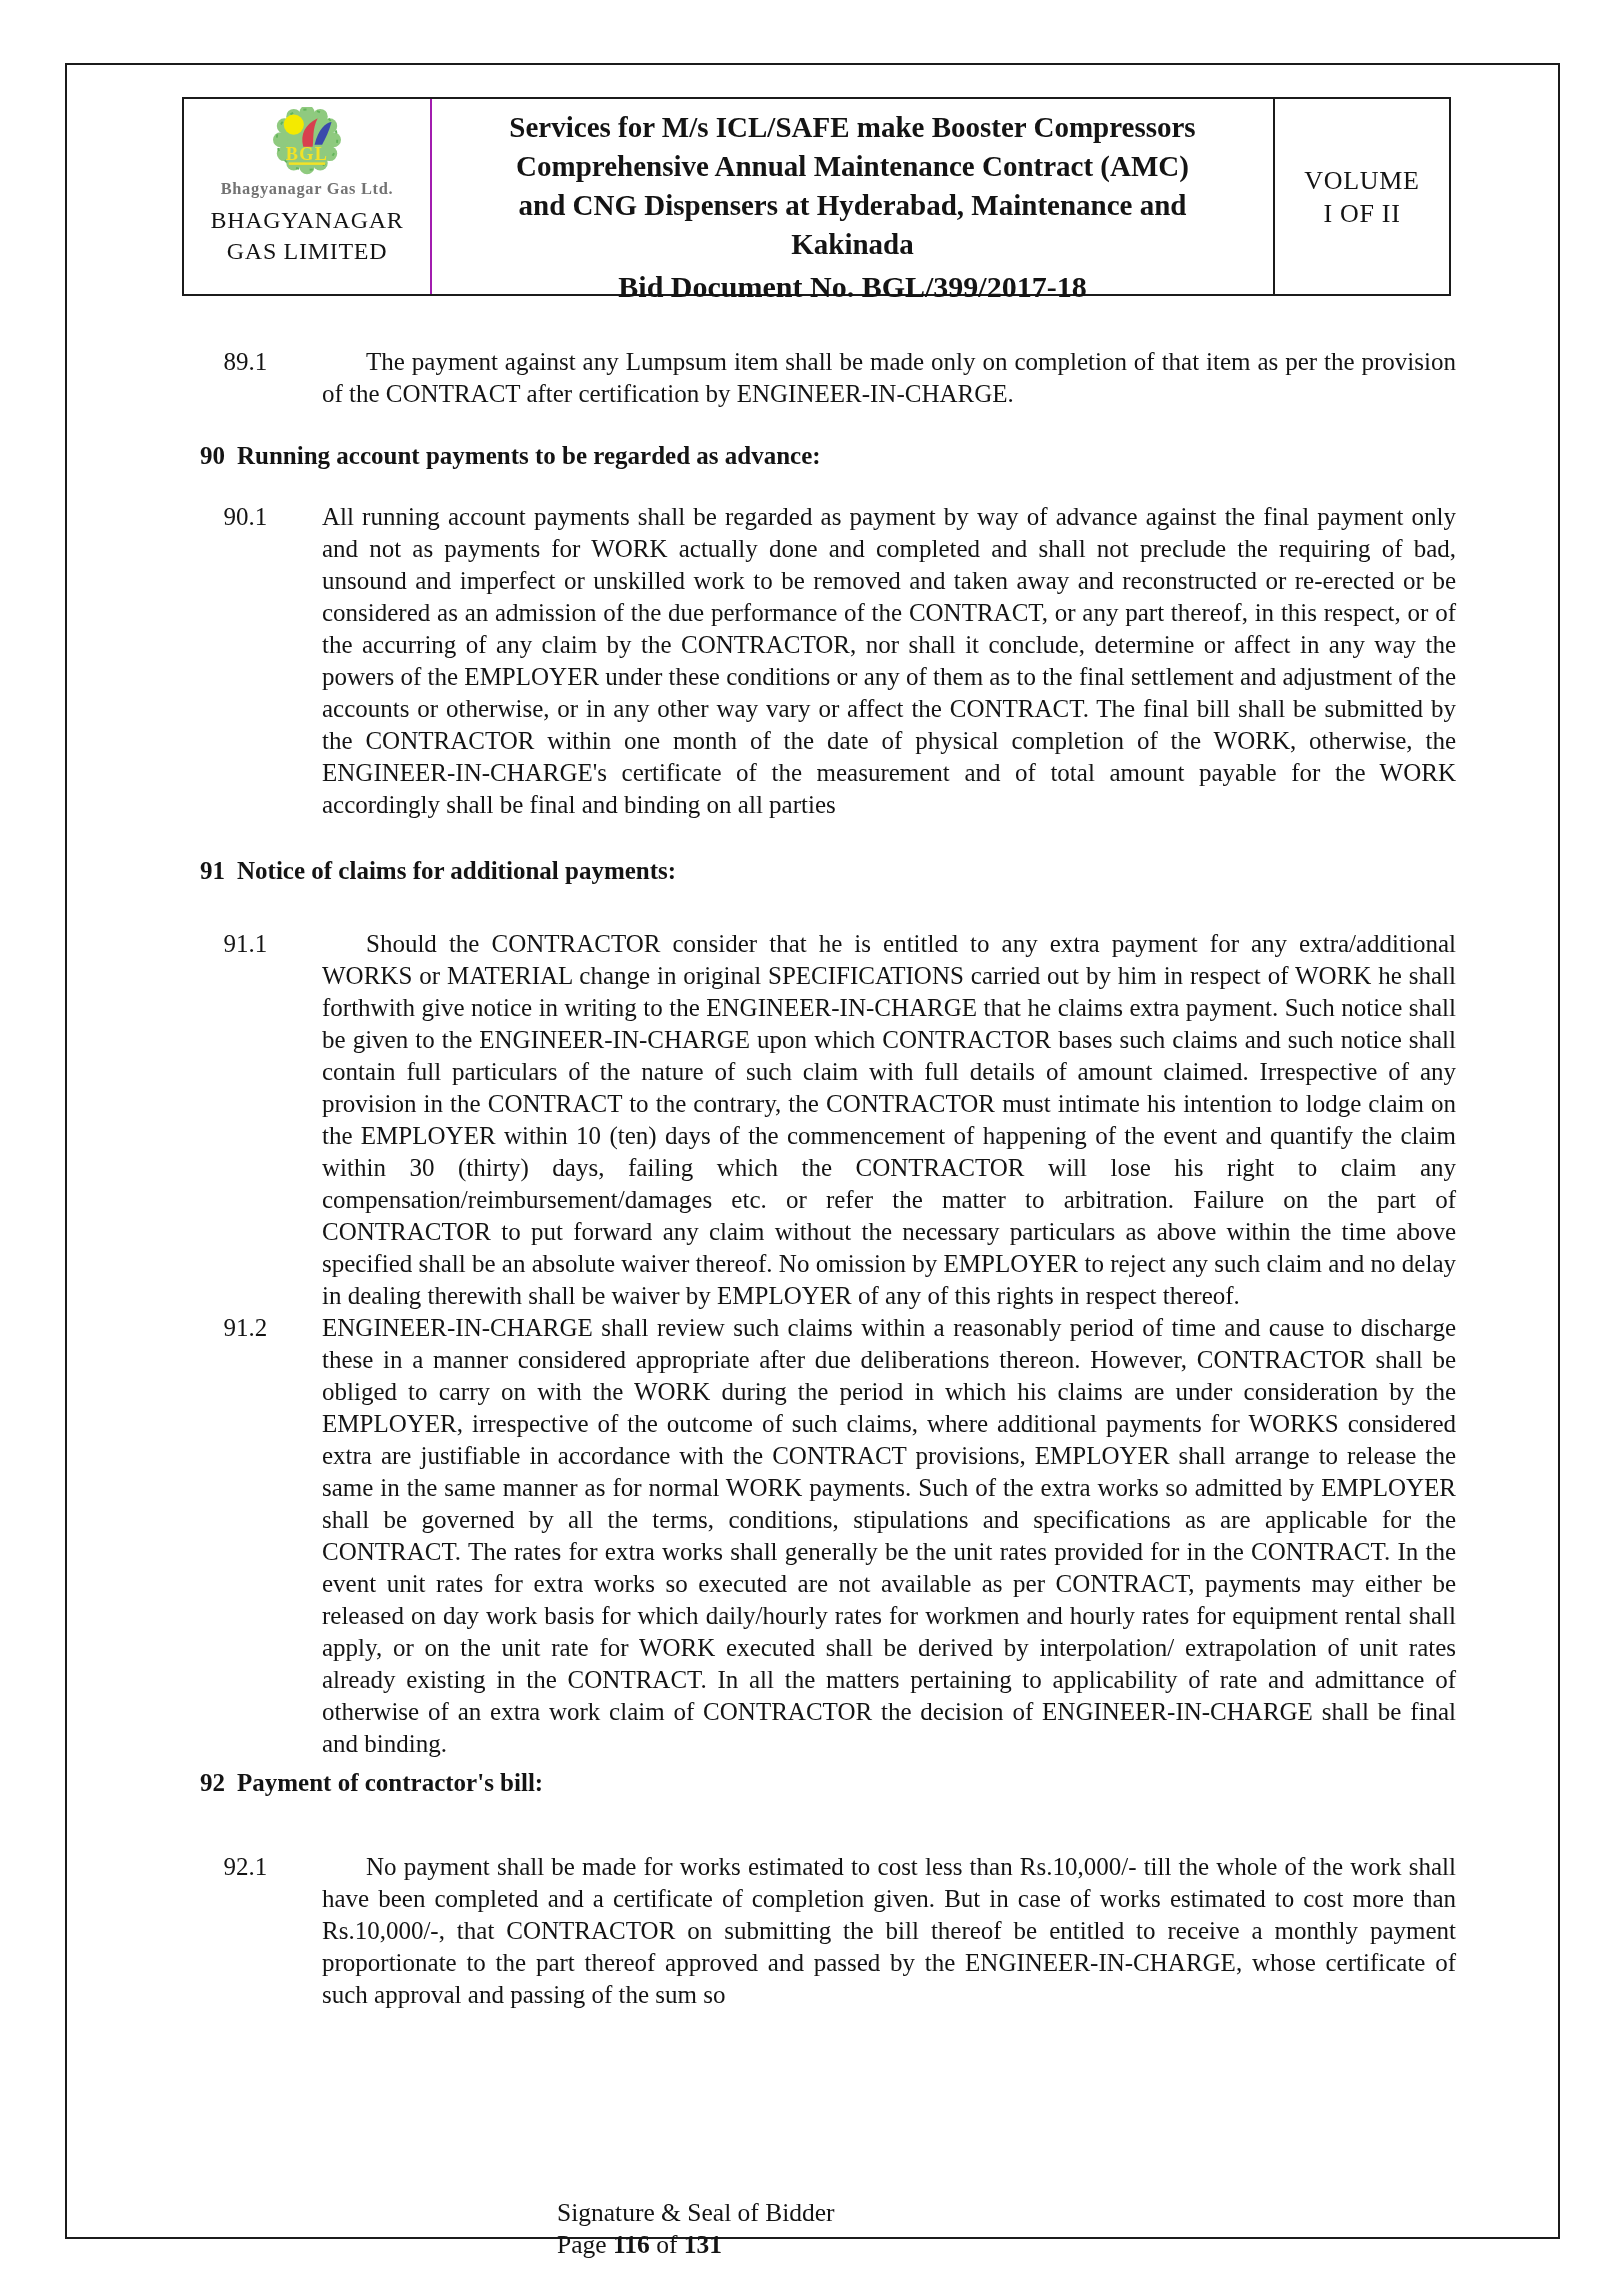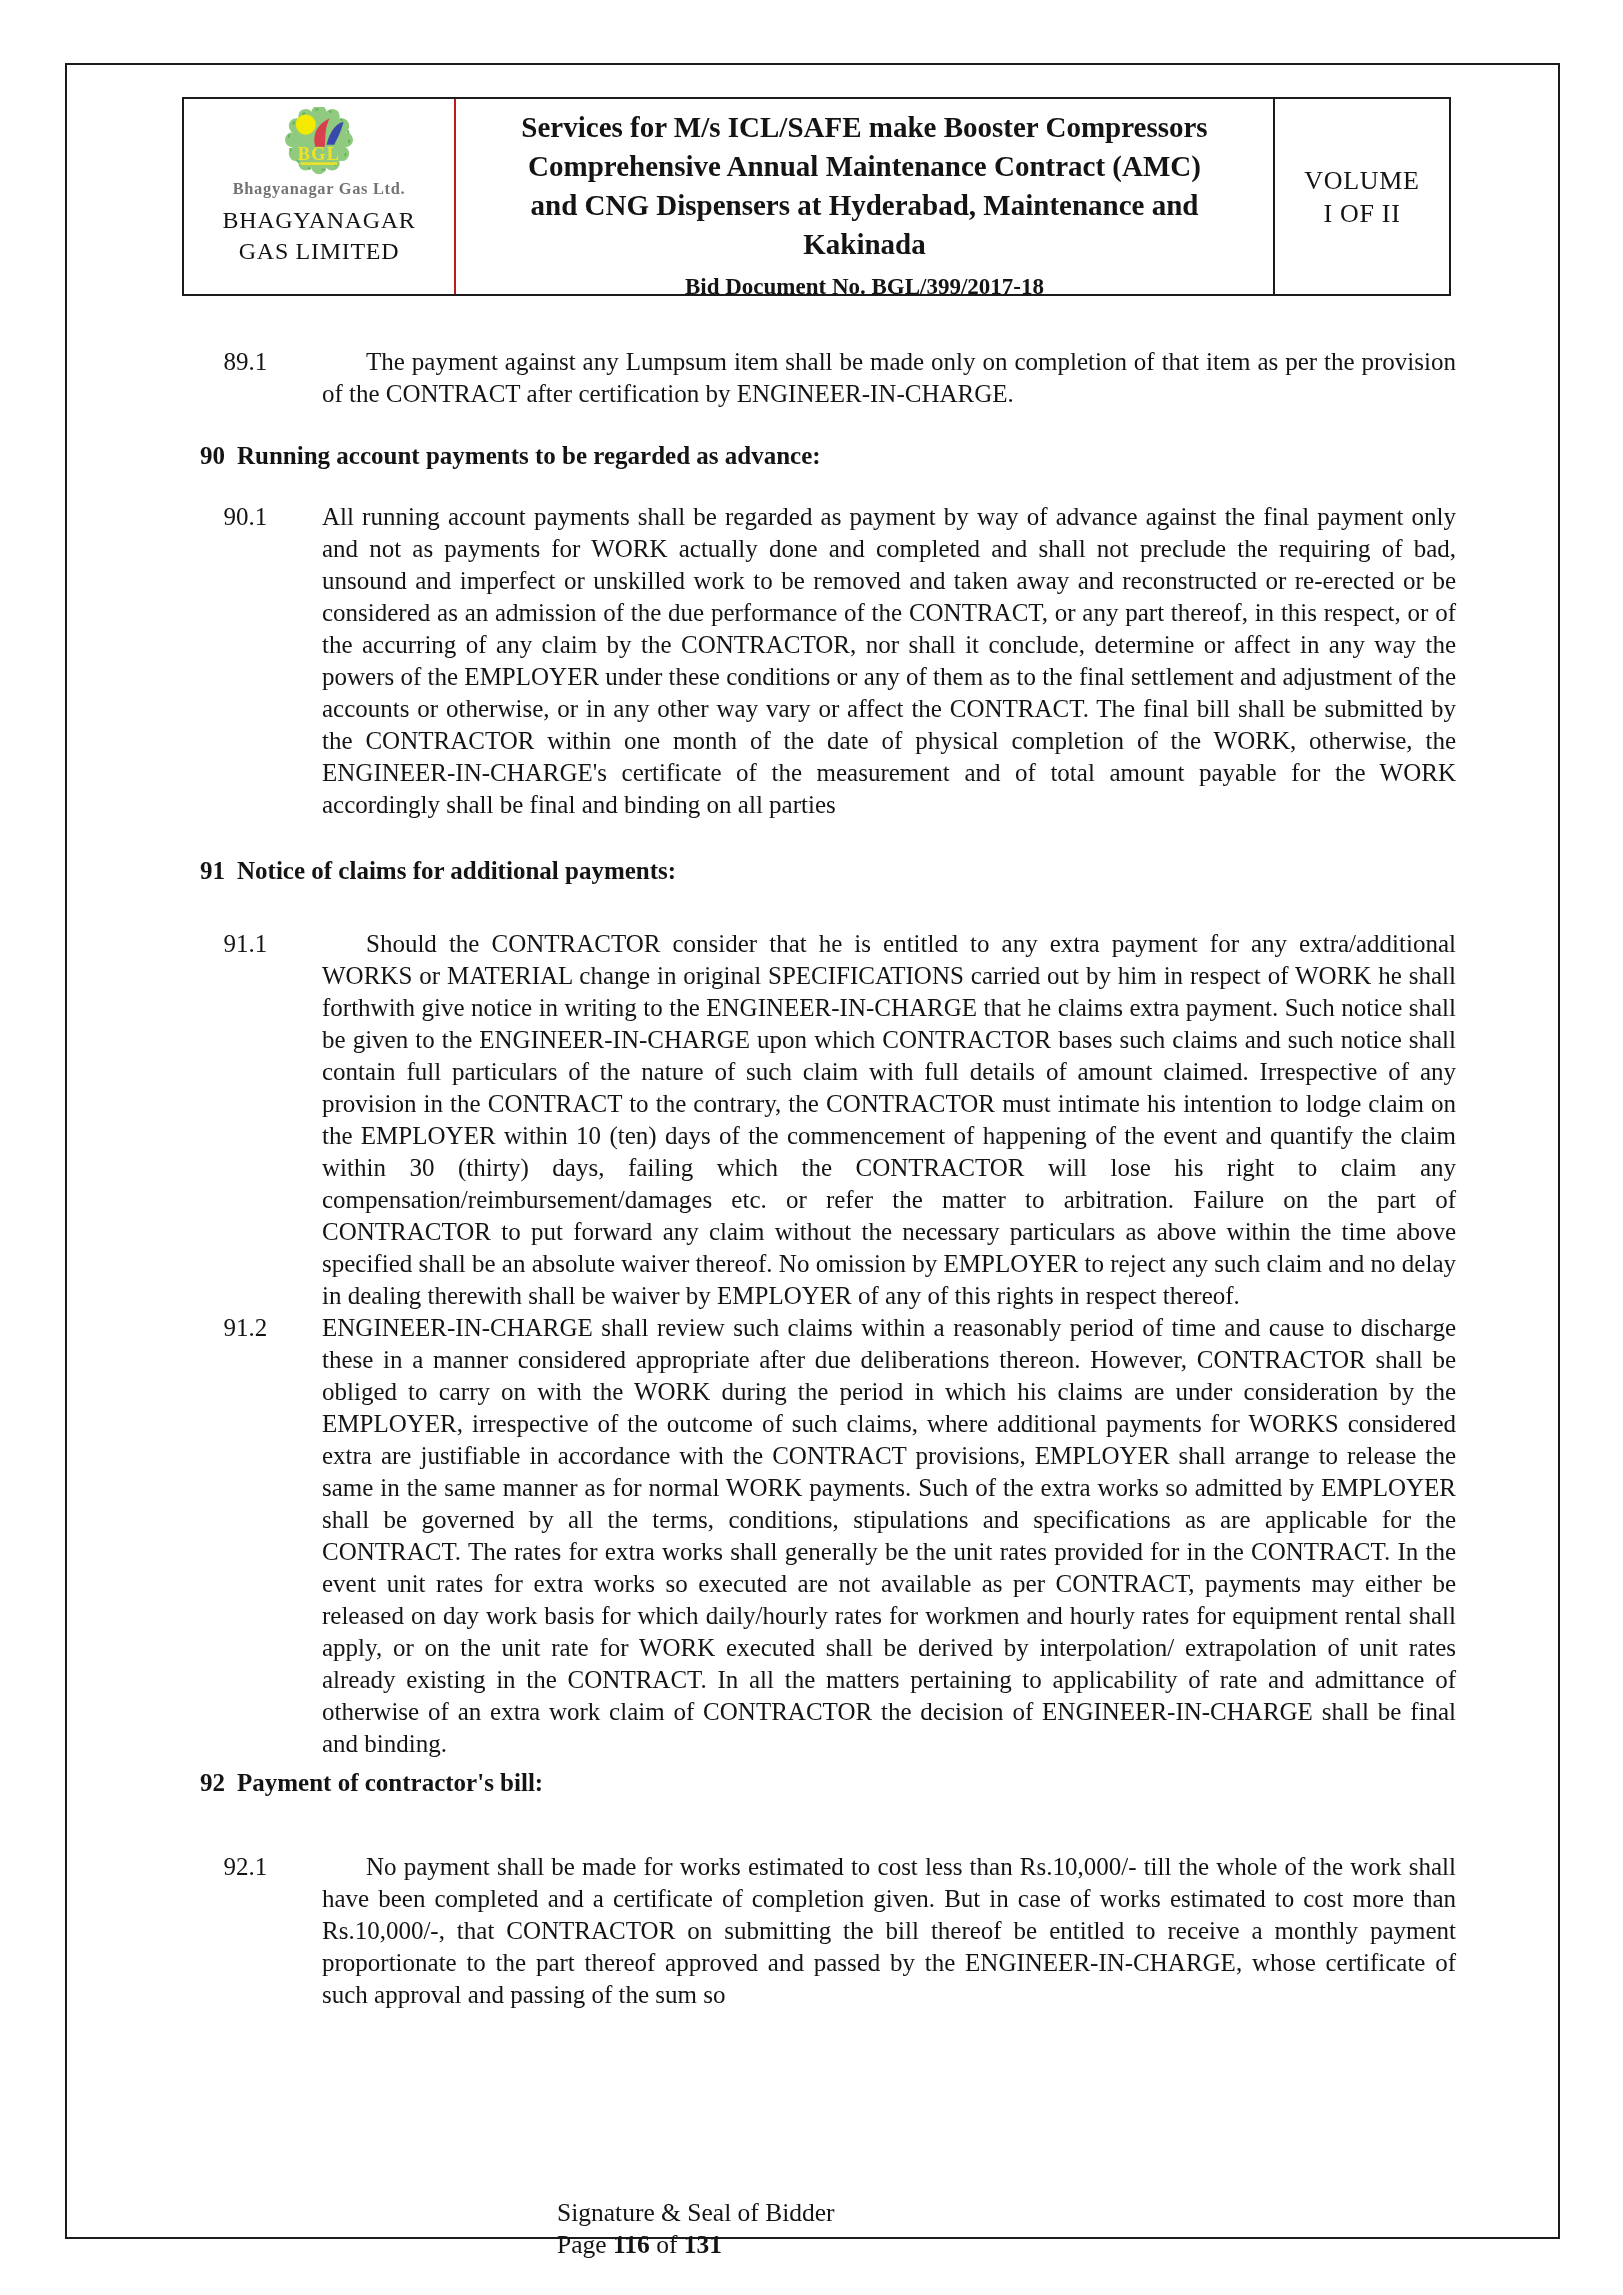--- a/index.html
+++ b/index.html
@@ -28,22 +28,22 @@
     position: absolute;
     left: 182px; top: 97px;
     width: 1269px; height: 199px;
     border: 2px solid #1b1b1b;
     box-sizing: border-box;
     display: flex;
     background: #ffffff;
   }
   .cell { box-sizing: border-box; }
   .cell-logo {
-    width: 272px;
-    border-right: 2px solid #b91c1c;
+    width: 248px;
+    border-right: 2px solid #a21caf;
     text-align: center;
     padding-top: 7.9px;
     position: relative;
   }
   .cell-title {
     flex: 1;
     border-right: 2px solid #1b1b1b;
     text-align: center;
     padding-top: 9.2px;
   }
@@ -63,21 +63,21 @@
     margin-top: 7.9px;
     font-size: 24px; line-height: 31px;
     letter-spacing: 0.7px;
   }
   .title-line {
     font-weight: bold;
     font-size: 29px; line-height: 39px;
   }
   .bid-no {
     font-weight: bold;
-    font-size: 23px; line-height: 39px;
+    font-size: 30px; line-height: 39px;
     margin-top: 2.6px;
   }
   
   .scan-artifact {
     position: absolute;
     left: 370px; top: 98px;
     width: 2px; height: 105px;
     background: #f29d97;
   }
   

